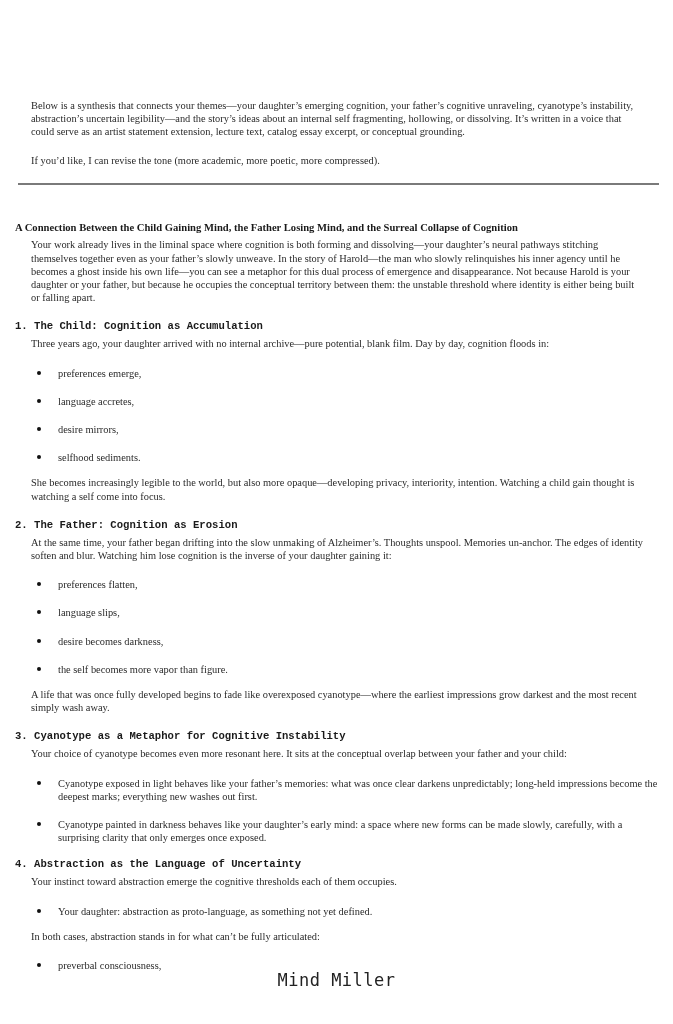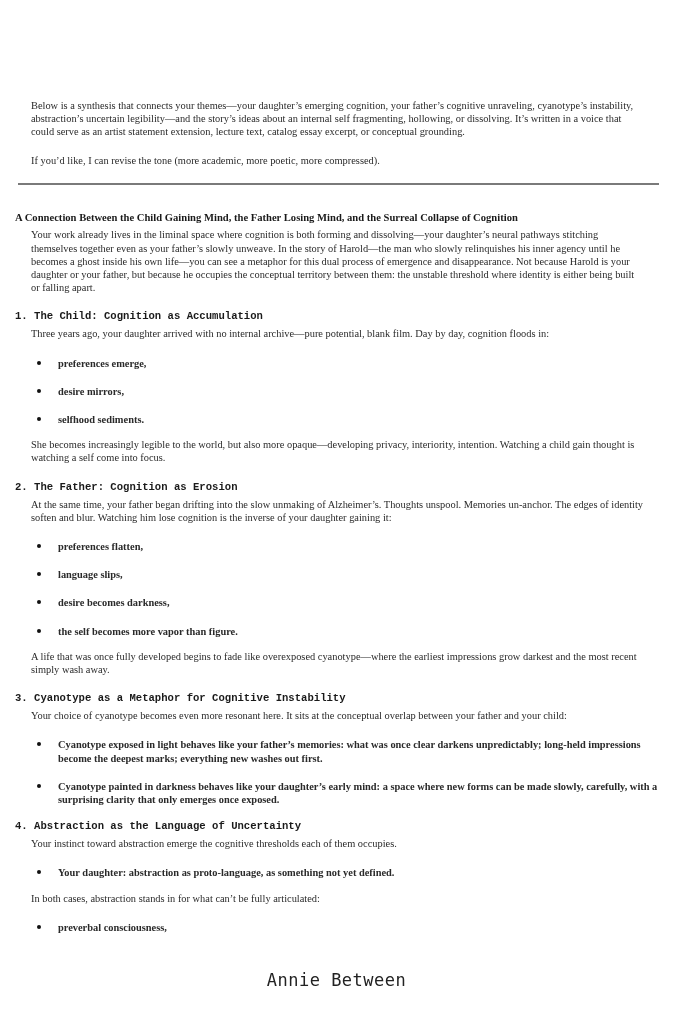--- a/index.html
+++ b/index.html
@@ -9,25 +9,25 @@
     color: #2a2a2a;
   }
   .page { position: absolute; left: 15px; top: 83px; width: 645px; }
   p { margin: 16px; font-size: 10.4px; line-height: 13.2px; }
   .intro p { line-height: 13.1px; }
   .rule { height: 2px; background: #7a7a7a; margin: 7px 0 0 3px; width: 641px; }
   h1, h2 {
     margin: 0; font-weight: bold; color: #1a1a1a;
     font-size: 10.6px; line-height: 13px;
   }
-  h1 { margin-top: 26px; }
+  h1 { margin-top: 36px; }
   h2 { margin-top: 14px; font-family: Liberation Mono, monospace; }
   .body-p { margin-top: 4px; }
   ul { list-style: none; margin: 0; padding: 0; }
-  li { position: relative; padding-left: 43px; font-size: 10.4px; line-height: 13.2px; font-weight: bold; }
+  li { position: relative; padding-left: 43px; font-size: 10.4px; line-height: 13.2px; }
   li .bullet {
     position: absolute; left: 22px; top: 4px; width: 4px; height: 4px;
     border-radius: 50%; background: #111;
   }
   li + li { margin-top: 15px; }
   .after-list { margin-top: 12px; }
   .signature {
     position: absolute; left: 0; right: 0; top: 970px; text-align: center;
     font-family: "DejaVu Sans Mono", "Liberation Mono", monospace;
     font-size: 17px; color: #222; letter-spacing: 0.5px;
@@ -43,20 +43,21 @@
   </div>
   <div class="rule"></div>
 
   <h1>A Connection Between the Child Gaining Mind, the Father Losing Mind, and the Surreal Collapse of Cognition</h1>
   <p class="body-p">Your work already lives in the liminal space where cognition is both forming and dissolving—your daughter’s neural pathways stitching themselves together even as your father’s slowly unweave. In the story of Harold—the man who slowly relinquishes his inner agency until he becomes a ghost inside his own life—you can see a metaphor for this dual process of emergence and disappearance. Not because Harold is your daughter or your father, but because he occupies the conceptual territory between them: the unstable threshold where identity is either being built or falling apart.</p>
 
   <h2>1. The Child: Cognition as Accumulation</h2>
   <p class="body-p">Three years ago, your daughter arrived with no internal archive—pure potential, blank film. Day by day, cognition floods in:</p>
   <ul>
     <li><span class="bullet"></span><span>preferences emerge,</span></li>
+    <li><span class="bullet"></span><span>language accretes,</span></li>
     <li><span class="bullet"></span><span>desire mirrors,</span></li>
     <li><span class="bullet"></span><span>selfhood sediments.</span></li>
   </ul>
   <p class="after-list">She becomes increasingly legible to the world, but also more opaque—developing privacy, interiority, intention. Watching a child gain thought is watching a self come into focus.</p>
 
   <h2>2. The Father: Cognition as Erosion</h2>
   <p class="body-p">At the same time, your father began drifting into the slow unmaking of Alzheimer’s. Thoughts unspool. Memories un-anchor. The edges of identity soften and blur. Watching him lose cognition is the inverse of your daughter gaining it:</p>
   <ul>
     <li><span class="bullet"></span><span>preferences flatten,</span></li>
     <li><span class="bullet"></span><span>language slips,</span></li>
@@ -76,13 +77,13 @@
   <p class="body-p">Your instinct toward abstraction emerge the cognitive thresholds each of them occupies.</p>
   <ul>
     <li><span class="bullet"></span><span>Your daughter: abstraction as proto-language, as something not yet defined.</span></li>
   </ul>
   <p class="after-list">In both cases, abstraction stands in for what can’t be fully articulated:</p>
   <ul>
     <li><span class="bullet"></span><span>preverbal consciousness,</span></li>
   </ul>
 </div>
 
-<div class="signature">Annie Between</div>
+<div class="signature">Mind Miller</div>
 
 </body></html>

